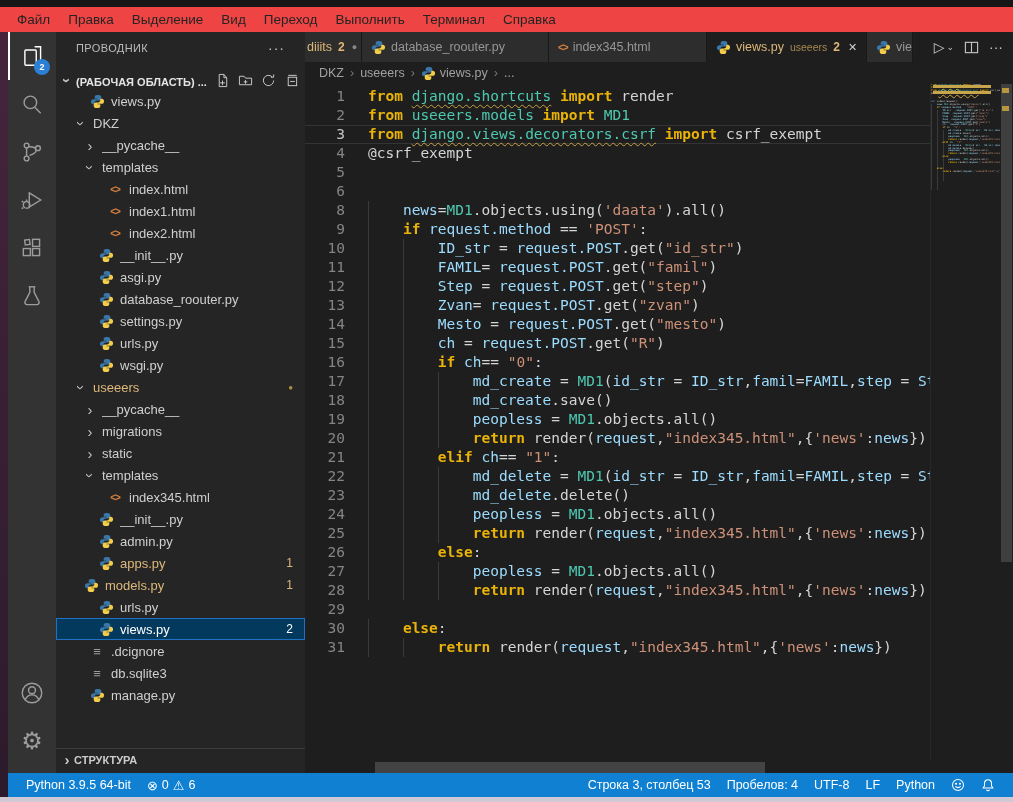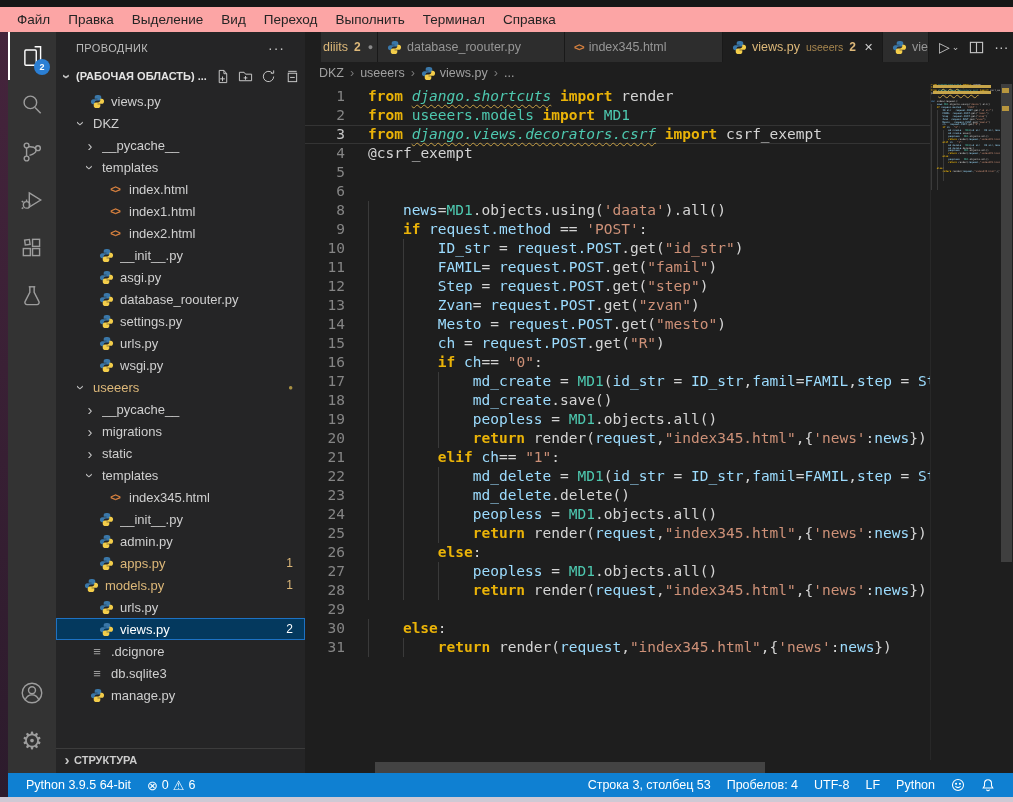--- a/index.html
+++ b/index.html
@@ -2,21 +2,21 @@
 <html style="--accent: #0f80d2;"><head>
 <meta charset="utf-8">
 <style>
   * { margin:0; padding:0; box-sizing:border-box; }
   html,body { width:1013px; height:802px; overflow:hidden; background:#000; }
   body { font-family:"Liberation Sans", sans-serif; }
   #app { position:relative; width:1013px; height:802px; }
 
   
   .topstrip  { position:absolute; left:0; top:0; width:1013px; height:7px; background:#161616; }
-  .menubar   { position:absolute; left:0; top:7px; width:1013px; height:25px; background:#fca5a5;
+  .menubar   { position:absolute; left:0; top:7px; width:1013px; height:25px; background:#ef4444;
                display:flex; align-items:center; padding-left:8px; }
   .menu-item { font-size:13.5px; color:#242424; padding:2px 9px; cursor:pointer; }
 
   .desktopstrip { position:absolute; left:0; top:32px; width:8px; height:765px;
                   background:linear-gradient(#45243c,#2c1b2c); }
   .bottomstrip  { position:absolute; left:0; top:797px; width:1013px; height:5px; background:#cfc9d4; }
 
   
   .activitybar { position:absolute; left:8px; top:32px; width:48px; height:741px; background:#333333; }
   .act-item { position:relative; width:48px; height:48px; display:flex; align-items:center; justify-content:center; cursor:pointer; }
@@ -25,21 +25,21 @@
   .act-item.active svg { stroke:#ffffff; }
   .act-badge { position:absolute; right:6px; bottom:5px; background:#2b7fd4; color:#fff; font-size:9px;
                width:16px; height:16px; border-radius:50%; display:flex; align-items:center; justify-content:center; font-weight:bold; }
   .act-bottom { position:absolute; bottom:8px; left:0; width:48px; }
   .gear-glyph { font-size:24px; color:#9d9d9d; line-height:1; }
 
   
   .sidebar { position:absolute; left:56px; top:32px; width:249px; height:741px; background:#252526; color:#ccc; overflow:hidden; }
   .sb-title { height:32px; display:flex; align-items:center; padding:0 20px; font-size:11px; color:#bbbbbb; letter-spacing:.4px; }
   .sb-title .dots { margin-left:auto; color:#c5c5c5; font-size:14px; cursor:pointer; letter-spacing:1px; }
-  .ws-row { height:24px; display:flex; align-items:center; padding:0 6px 0 4px; font-size:11px; font-weight:bold; color:#e4e4e4; cursor:pointer; }
+  .ws-row { height:24px; display:flex; align-items:flex-end; padding:0 6px 0 4px; font-size:11px; font-weight:bold; color:#e4e4e4; cursor:pointer; }
   .ws-row .chev { margin-right:2px; }
   .ws-actions { margin-left:auto; display:flex; gap:8px; }
   .ws-actions svg { stroke:#cfcfcf; fill:none; stroke-width:1; cursor:pointer; }
   .tree { position:absolute; top:58px; left:0; right:0; }
   .trow { height:22px; display:flex; align-items:center; font-size:13px; color:#cfcfcf; cursor:pointer; white-space:nowrap; }
   .trow.mod .tlabel, .trow.mod .tbadge { color:#ddb879; }
   .trow.sel { background:#04395e; outline:1px solid #1d72c4; outline-offset:-1px; }
   .trow.sel .tlabel, .trow.sel .tbadge { color:#ffffff; }
   .chev { display:inline-block; width:14px; color:#c5c5c5; font-size:15px; line-height:1; text-align:center; }
   .chev.open { transform:rotate(90deg); }
@@ -47,21 +47,21 @@
   .html-ic { color:#d9823f; font-size:10px; font-weight:bold; letter-spacing:-1px; }
   .txt-ic { color:#9a9a9a; font-size:13px; }
   .tlabel { margin-left:5px; flex:1; overflow:hidden; }
   .tbadge { margin-right:12px; font-size:12px; color:#cfcfcf; }
   .tdot { color:#a89043; font-size:8px; margin-right:12px; }
   .outline-row { position:absolute; bottom:3px; left:0; right:0; height:22px; border-top:1px solid #3c3c3c;
                  display:flex; align-items:center; font-size:11px; font-weight:bold; color:#cccccc; padding-left:4px; cursor:pointer; }
 
   
   .editor { position:absolute; left:305px; top:32px; width:708px; height:741px; background:#1e1e1e; }
-  .tabbar { position:absolute; left:16px; top:0; right:0; height:30px; background:#252526; display:flex; }
+  .tabbar { position:absolute; left:0; top:0; right:0; height:30px; background:#252526; display:flex; }
   .tab { height:30px; display:flex; align-items:center; padding:0 9px; background:#2d2d2d; border-right:1px solid #191919;
          font-size:12.5px; color:#969696; cursor:pointer; overflow:hidden; flex:none; }
   .tab.active { background:#1e1e1e; }
   .tab .ticon { margin-right:5px; display:flex; }
   .tab.mod .tname { color:#ddb879; }
   .tab .tdesc { margin-left:6px; font-size:10.5px; color:#a8874f; }
   .tab .tbadge2 { margin-left:6px; font-weight:bold; color:#ddb879; font-size:12px; }
   .tab .tclose { margin-left:8px; color:#d0d0d0; font-size:11px; }
   .tab .tdot2 { margin-left:7px; color:#8a8a8a; font-size:9px; }
   .tab-spacer { flex:1; background:#1e1e1e; }
@@ -79,21 +79,21 @@
   
   .code { position:absolute; left:0; top:52px; width:625px; height:676px; overflow:hidden;
           font-family:"DejaVu Sans Mono", monospace; font-size:14.5px; padding-top:3px; }
   .cl { height:19px; line-height:19px; white-space:pre; position:relative; }
   .cl.cur { box-shadow:inset 0 1px 0 #343434, inset 0 -1px 0 #343434; }
   .ln { display:inline-block; width:40px; text-align:right; color:#858585; margin-right:23px; }
   .cl.cur .ln { color:#c6c6c6; }
   .ind { display:inline-block; width:4ch; height:19px; vertical-align:top; border-left:1px solid #3a3a3a; }
   .tk-k { color:#eab308;font-weight:bold; } .tk-d { color:#569cd6; } .tk-t { color:#4ec9b0; }
   .tk-v { color:#9cdcfe; } .tk-s { color:#ce9178; } .tk-p { color:#d4d4d4; }
-  .sq { text-decoration:underline wavy #c8a146 1px; text-underline-offset:3px;font-style:italic; }
+  .sq { text-decoration:underline wavy #c8a146 1px; text-underline-offset:3px; }
 
   
   .minimap { position:absolute; left:625px; top:52px; width:70px; height:676px; overflow:hidden; border-left:1px solid #282828; }
   .ml { height:2.9px; line-height:2.9px; font-family:"DejaVu Sans Mono", monospace; font-size:2.4px; white-space:pre; }
   .mm-bar { position:absolute; left:2px; width:58px; height:3px; background:#c7a54a; }
   .vscroll { position:absolute; left:695px; top:52px; width:13px; height:676px; }
   .vthumb { position:absolute; left:1px; top:0; width:11px; height:478px; background:#4b4b4b; opacity:.75; }
   .vmark { position:absolute; left:2px; width:7px; height:5px; background:#b8963e; }
   .hscroll { position:absolute; left:70px; top:730px; width:390px; height:11px; background:#434343; }
 

